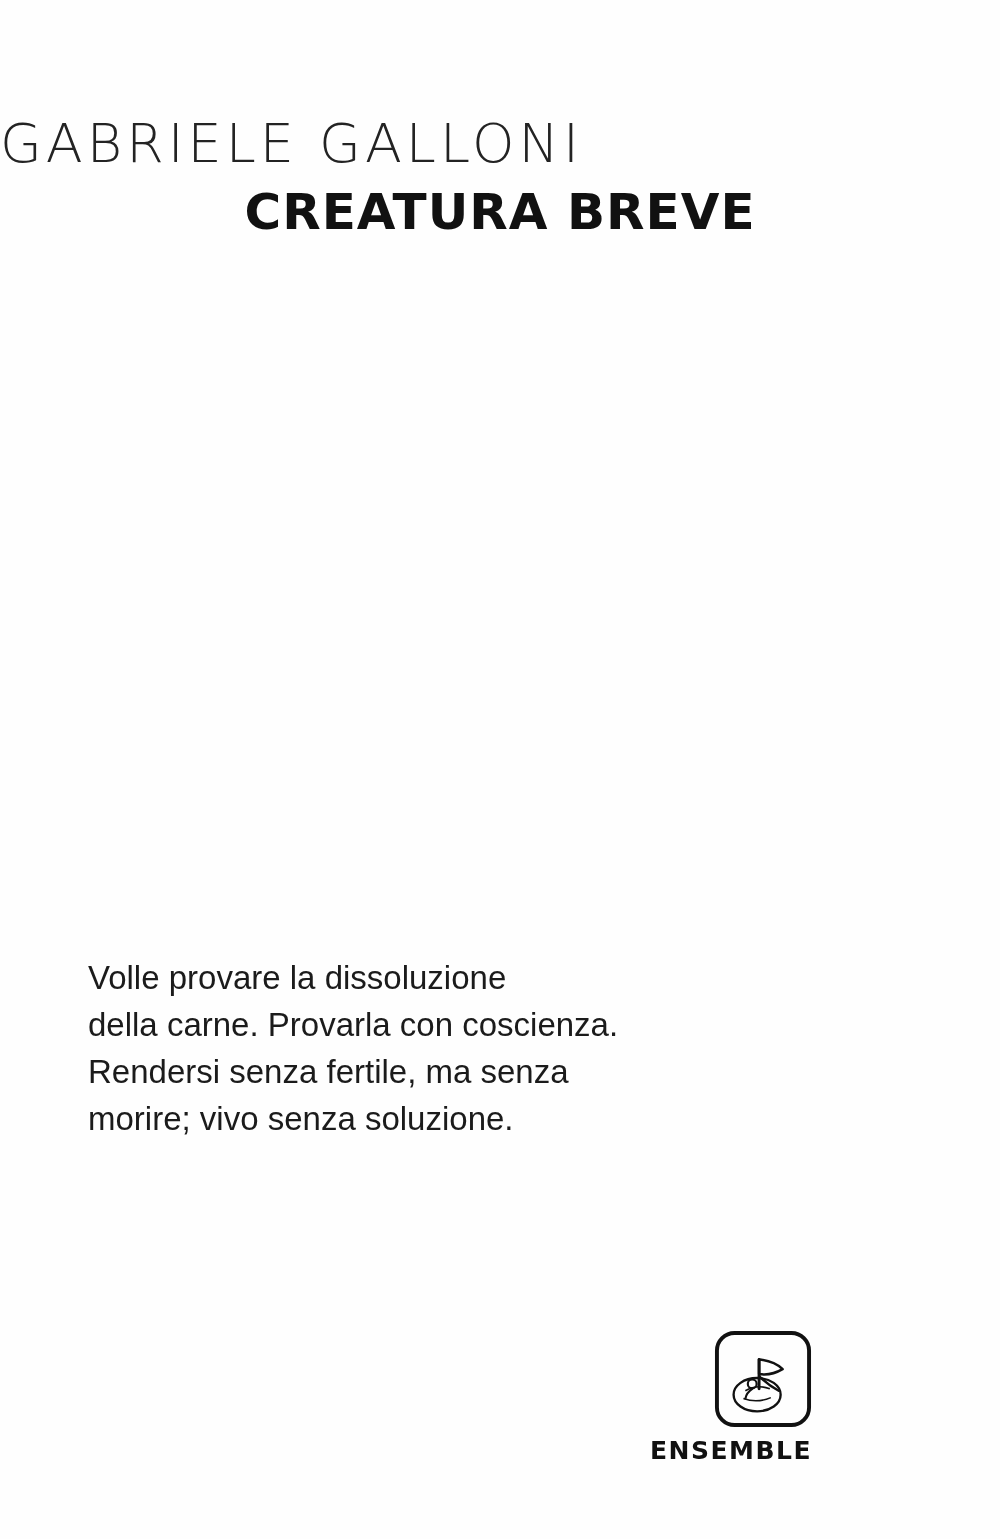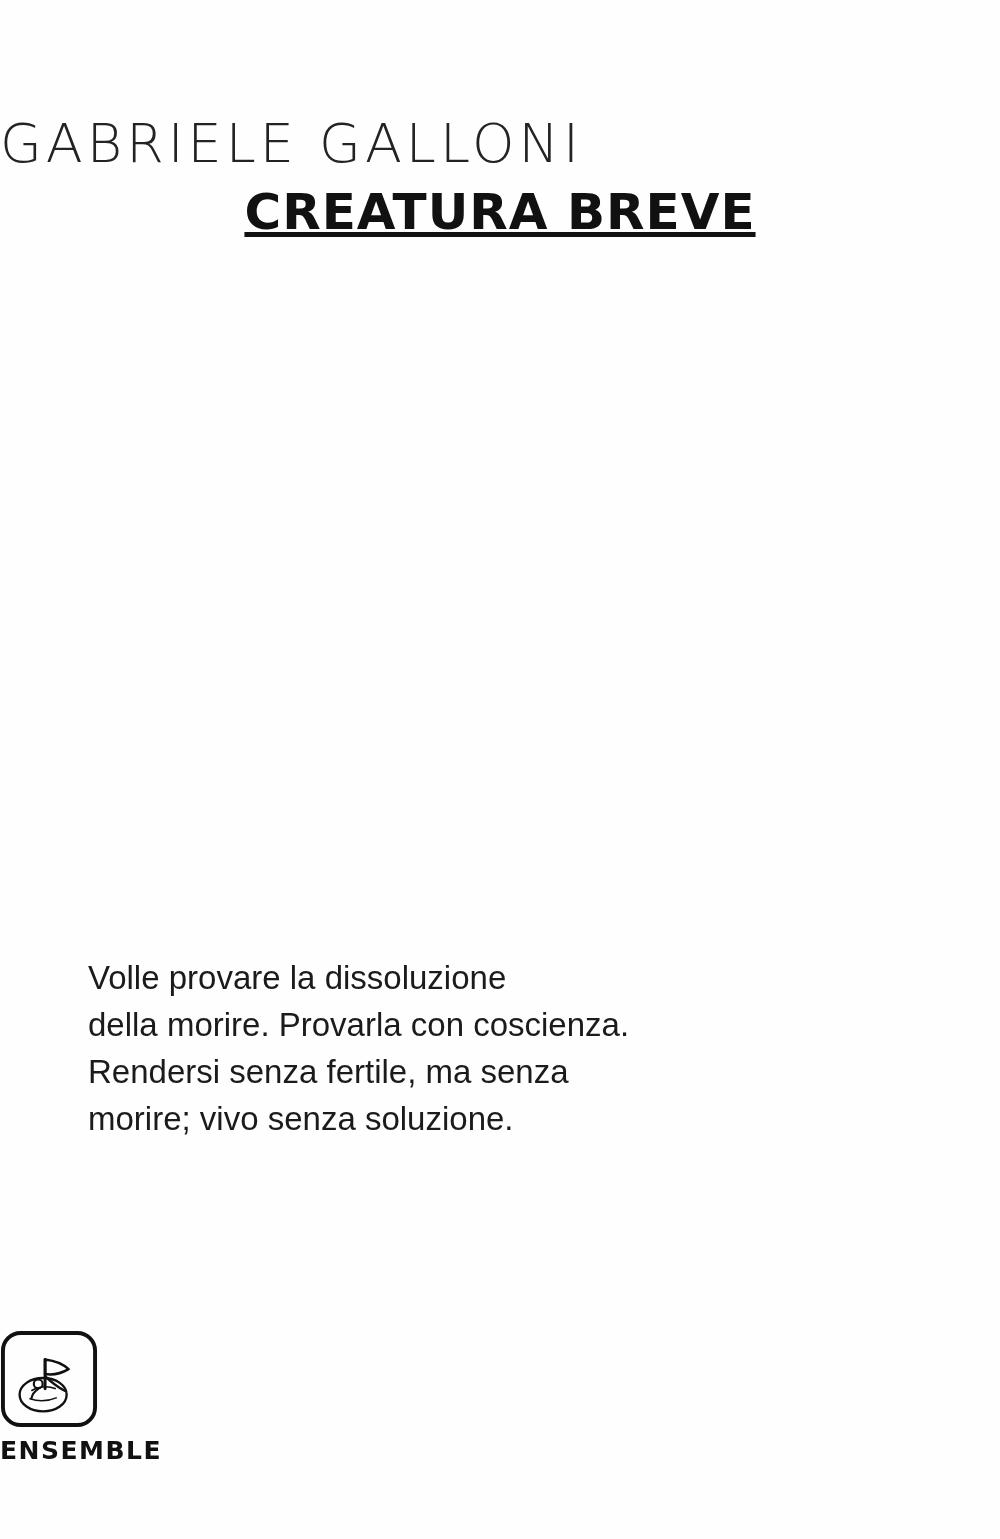--- a/index.html
+++ b/index.html
@@ -42,21 +42,20 @@
     top: 183px;
     left: 0;
     width: 1000px;
     text-align: center;
     font-family: "DejaVu Sans", sans-serif;
     font-weight: 700;
     font-size: 50px;
     letter-spacing: 1px;
     color: #111111;
     white-space: nowrap;
-    text-decoration: underline;
   }
 
   .epigraph {
     position: absolute;
     top: 955px;
     left: 88px;
     width: 640px;
     font-family: Liberation Sans, sans-serif;
     font-size: 33px;
     line-height: 1.42;
@@ -67,21 +66,21 @@
     white-space: nowrap;
   }
 
   .publisher {
     position: absolute;
     left: 0;
     top: 1330px;
     width: 812px;
     display: flex;
     flex-direction: column;
-    align-items: flex-start;
+    align-items: flex-end;
   }
   .publisher-mark {
     width: 98px;
     height: 98px;
   }
   .publisher-name {
     margin-top: 8px;
     font-family: "DejaVu Sans", sans-serif;
     font-weight: 700;
     font-size: 25px;
@@ -93,21 +92,21 @@
 <body>
 
 <div class="page">
 
   <div class="author">GABRIELE GALLONI</div>
 
   <div class="title">CREATURA BREVE</div>
 
   <div class="epigraph">
     <span class="line">Volle provare la dissoluzione</span>
-    <span class="line">della morire. Provarla con coscienza.</span>
+    <span class="line">della carne. Provarla con coscienza.</span>
     <span class="line">Rendersi senza fertile, ma senza</span>
     <span class="line">morire; vivo senza soluzione.</span>
   </div>
 
   <div class="publisher">
     <svg class="publisher-mark" viewBox="0 0 100 100">
       <rect x="3" y="3" width="94" height="94" rx="18" ry="18" fill="none" stroke="#111111" stroke-width="4"></rect>
       <ellipse cx="44" cy="66" rx="24" ry="17" fill="none" stroke="#111111" stroke-width="2.4"></ellipse>
       <path d="M32 62 q12 -7 25 -2" fill="none" stroke="#111111" stroke-width="1.6"></path>
       <path d="M30 70 q14 5 28 -1" fill="none" stroke="#111111" stroke-width="1.6"></path>

